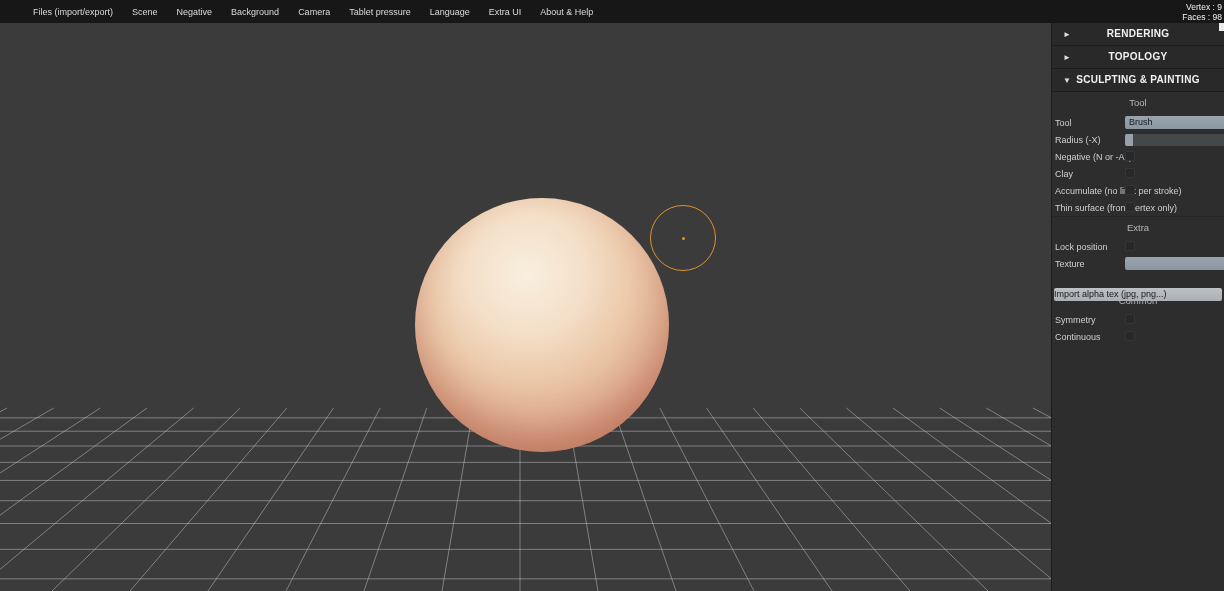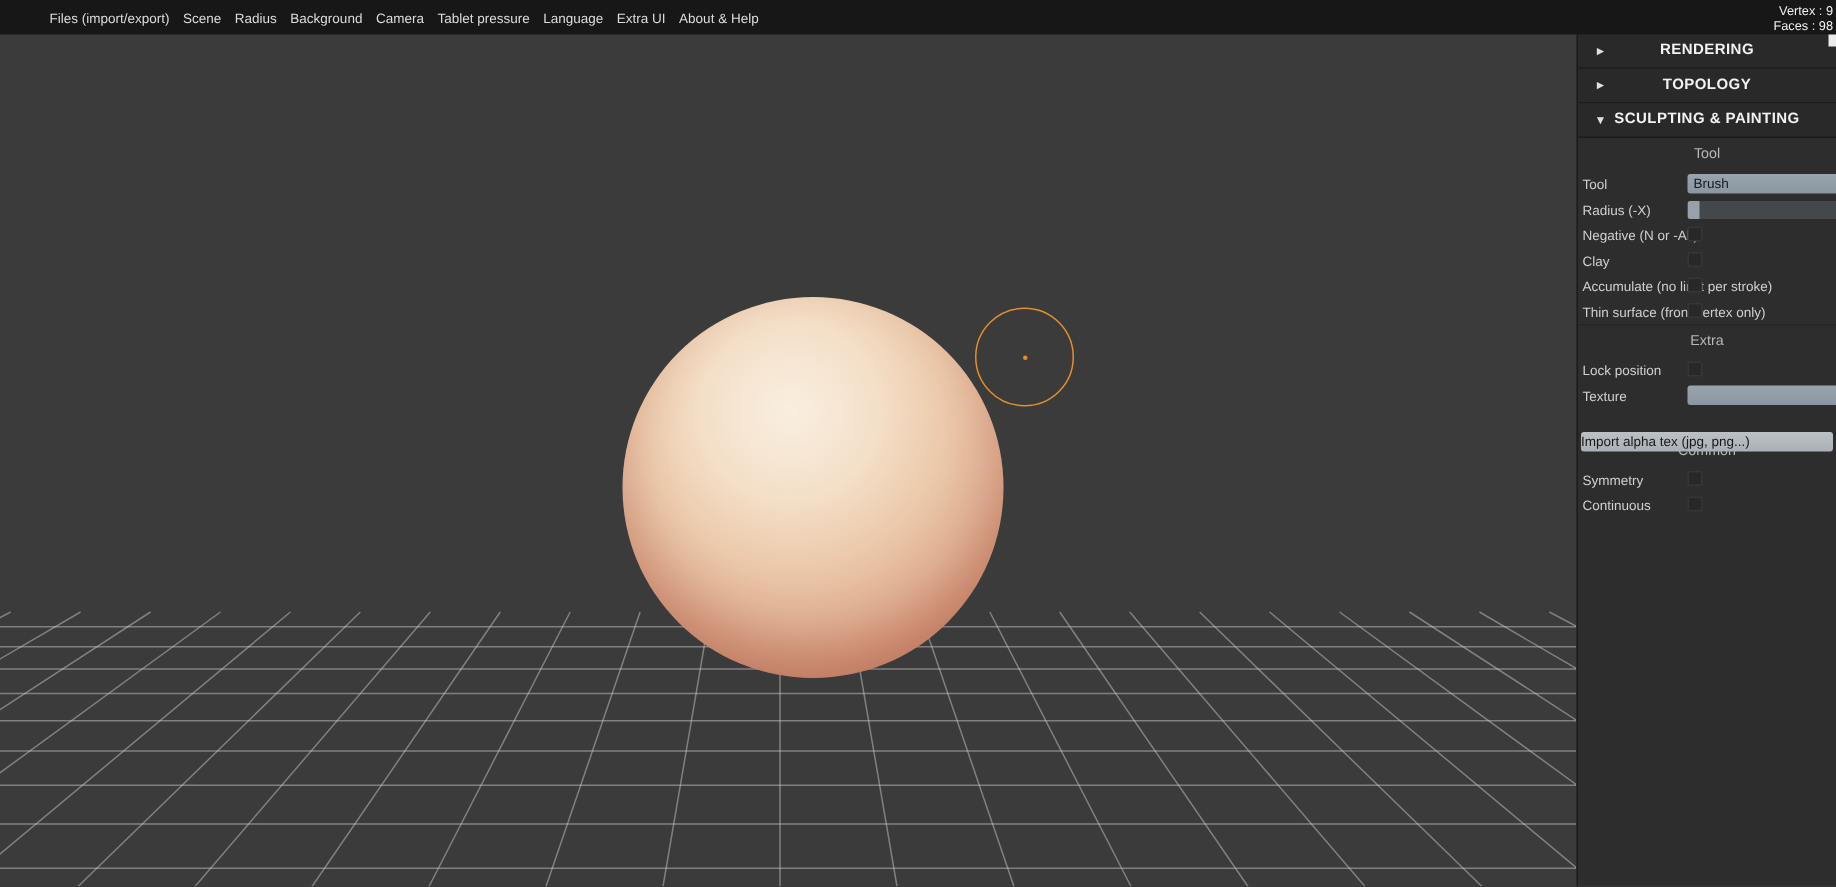--- a/index.html
+++ b/index.html
@@ -9,21 +9,21 @@
     background:#3b3b3b;
     font-family:"Liberation Sans", sans-serif;
     -webkit-font-smoothing:antialiased;
   }
 
   
   .topbar {
     position:absolute; top:0; left:0; right:0; height:23px;
     background:#171717;
     display:flex; align-items:center;
-    padding-left:33px; gap:9px;
+    padding-left:33px; gap:19px;
     z-index:30;
   }
   .menu-item {
     font-size:9px; color:#dcdcdc; white-space:nowrap; cursor:default;
   }
   .stats {
     position:absolute; right:2px; top:2px;
     font-size:8.5px; line-height:10px; color:#f0f0f0;
     text-align:right; white-space:nowrap;
   }
@@ -117,21 +117,21 @@
     border-radius:2px; font-size:9px; color:#17191b;
     white-space:nowrap; overflow:hidden; cursor:pointer;
   }
 </style>
 </head>
 <body>
 
 <div class="topbar">
   <span class="menu-item">Files (import/export)</span>
   <span class="menu-item">Scene</span>
-  <span class="menu-item">Radius</span>
+  <span class="menu-item">Negative</span>
   <span class="menu-item">Background</span>
   <span class="menu-item">Camera</span>
   <span class="menu-item">Tablet pressure</span>
   <span class="menu-item">Language</span>
   <span class="menu-item">Extra UI</span>
   <span class="menu-item">About &amp; Help</span>
   <div class="stats">
     <div>Vertex : 9</div>
     <div>Faces : 98</div>
   </div>

